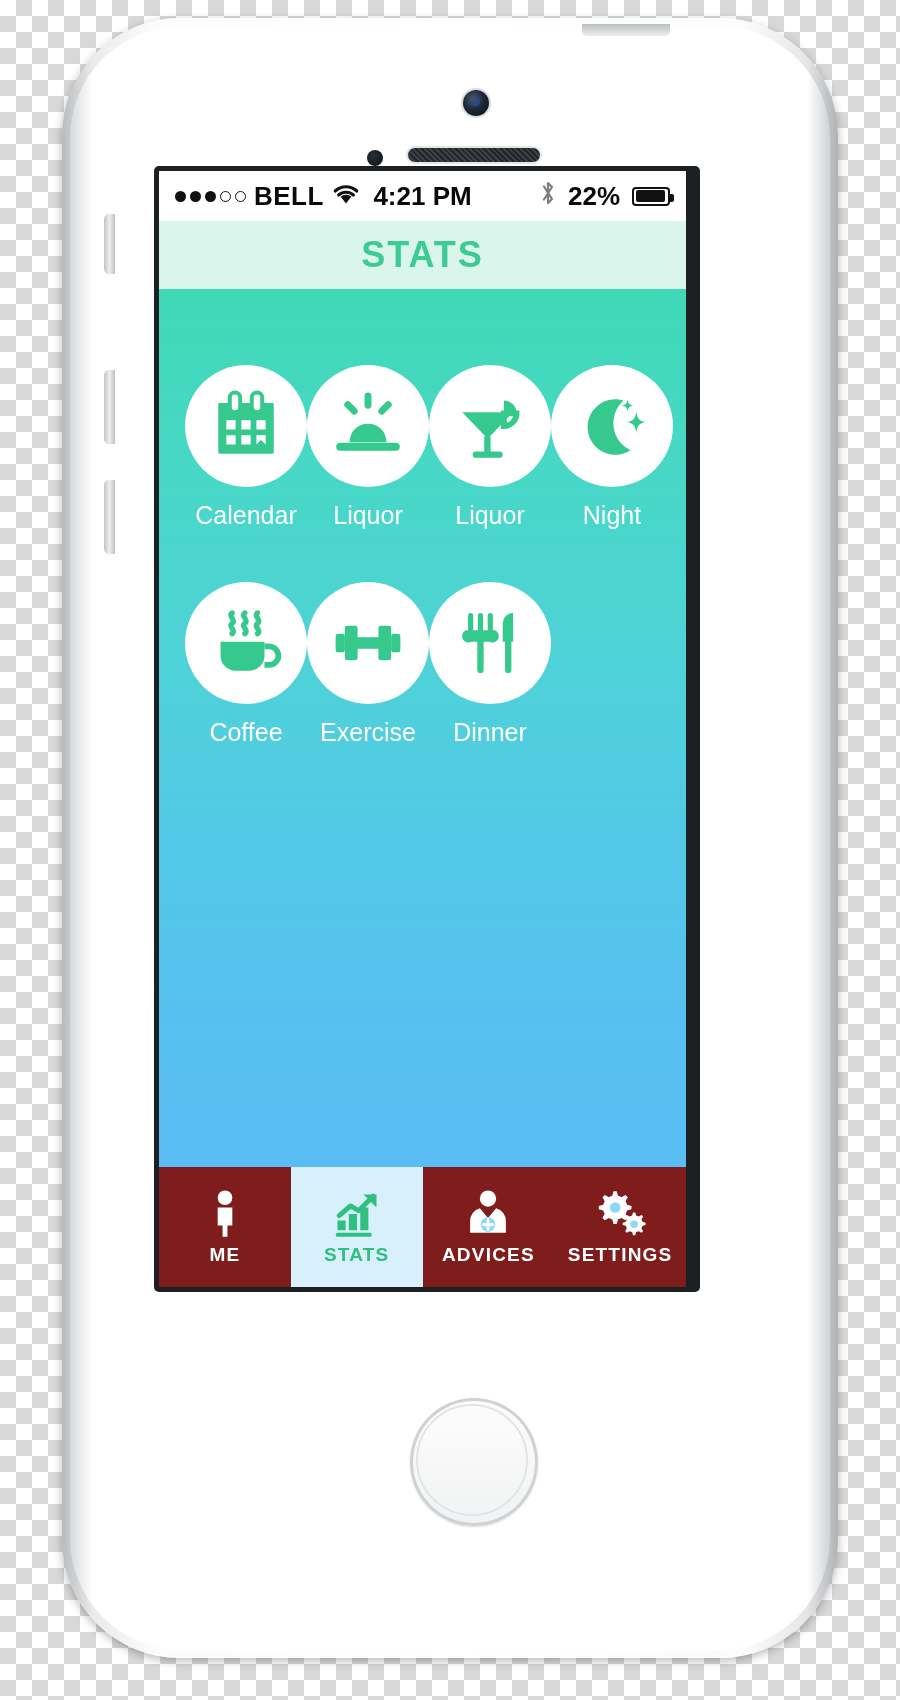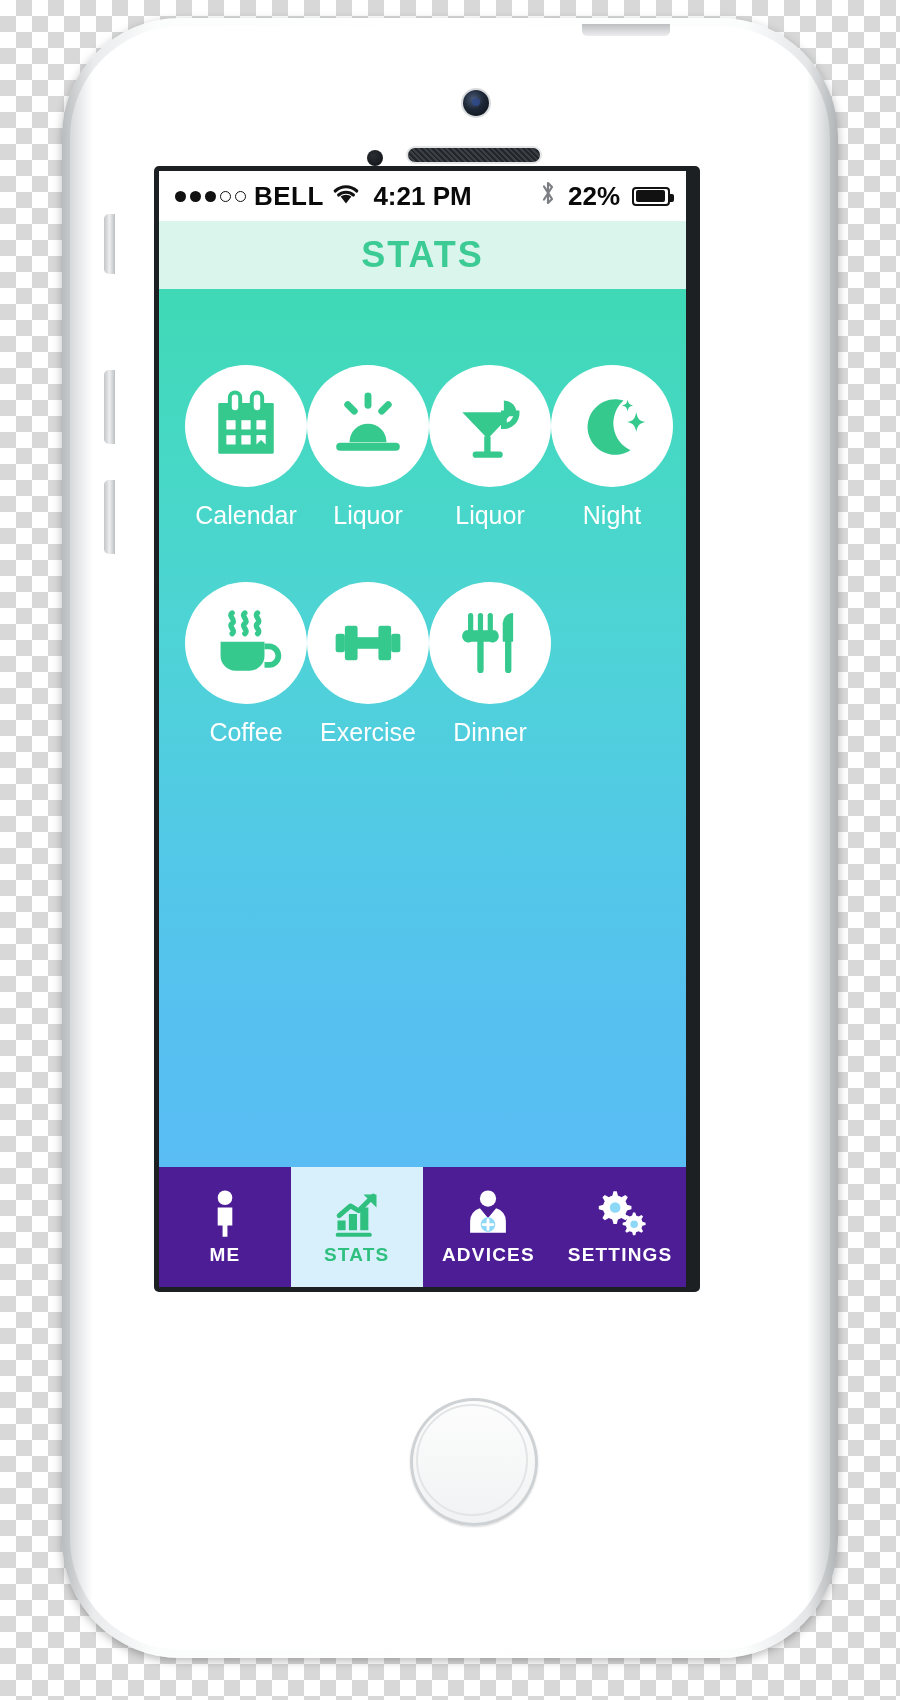--- a/index.html
+++ b/index.html
@@ -85,21 +85,21 @@
   .circle{width:122px;height:122px;border-radius:50%;background:#fff;
     display:flex;align-items:center;justify-content:center;}
   .circle svg{width:74px;height:74px;display:block;}
   .cell-label{margin-top:14px;color:#ffffff;font-size:25px;font-weight:normal;}
 
   
   #tabbar{position:relative;height:120px;display:flex;background:#8ed8f7;}
   .tab{flex:1;display:flex;flex-direction:column;align-items:center;justify-content:center;gap:4px;}
   .tab svg{width:52px;height:52px;display:block;}
   .tab-label{font-size:19px;font-weight:bold;letter-spacing:1.2px;}
-  .tab.inactive{background:#4c1d95;}
+  .tab.inactive{background:#7f1d1d;}
   .tab.inactive .tab-label{color:#ffffff;}
   .tab.active{background:#d8f0fb;}
   .tab.active .tab-label{color:#2fbf7e;}
 </style>
 </head>
 <body>
 
 <div id="phone">
   <div id="phone-inner"></div>
 

